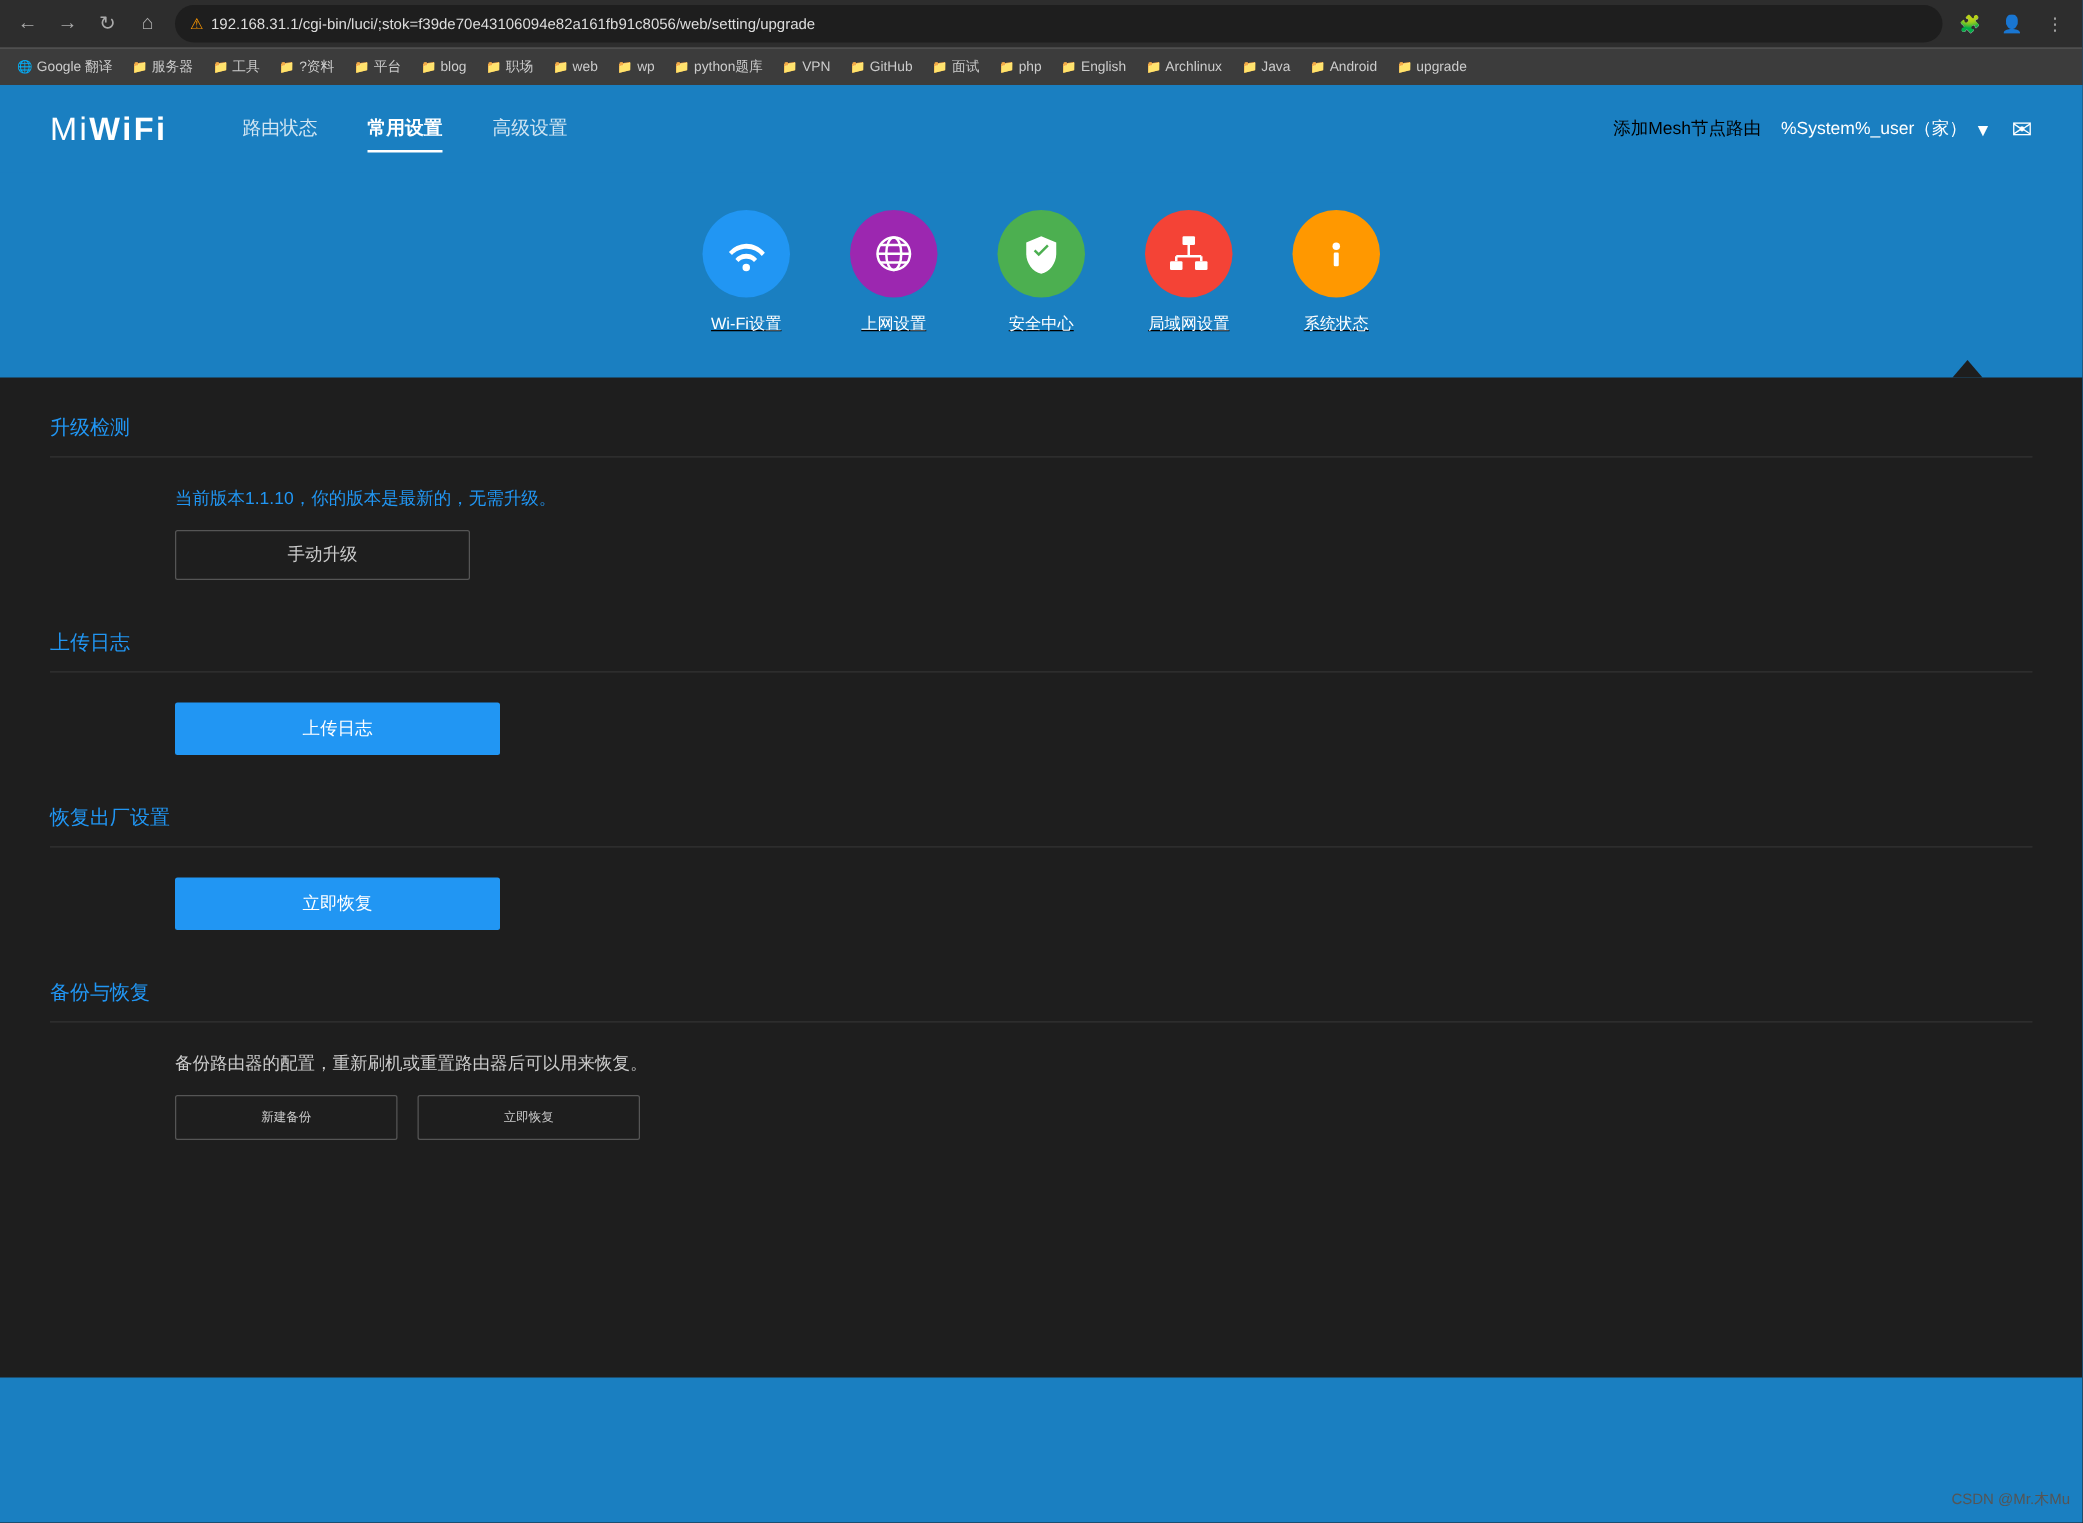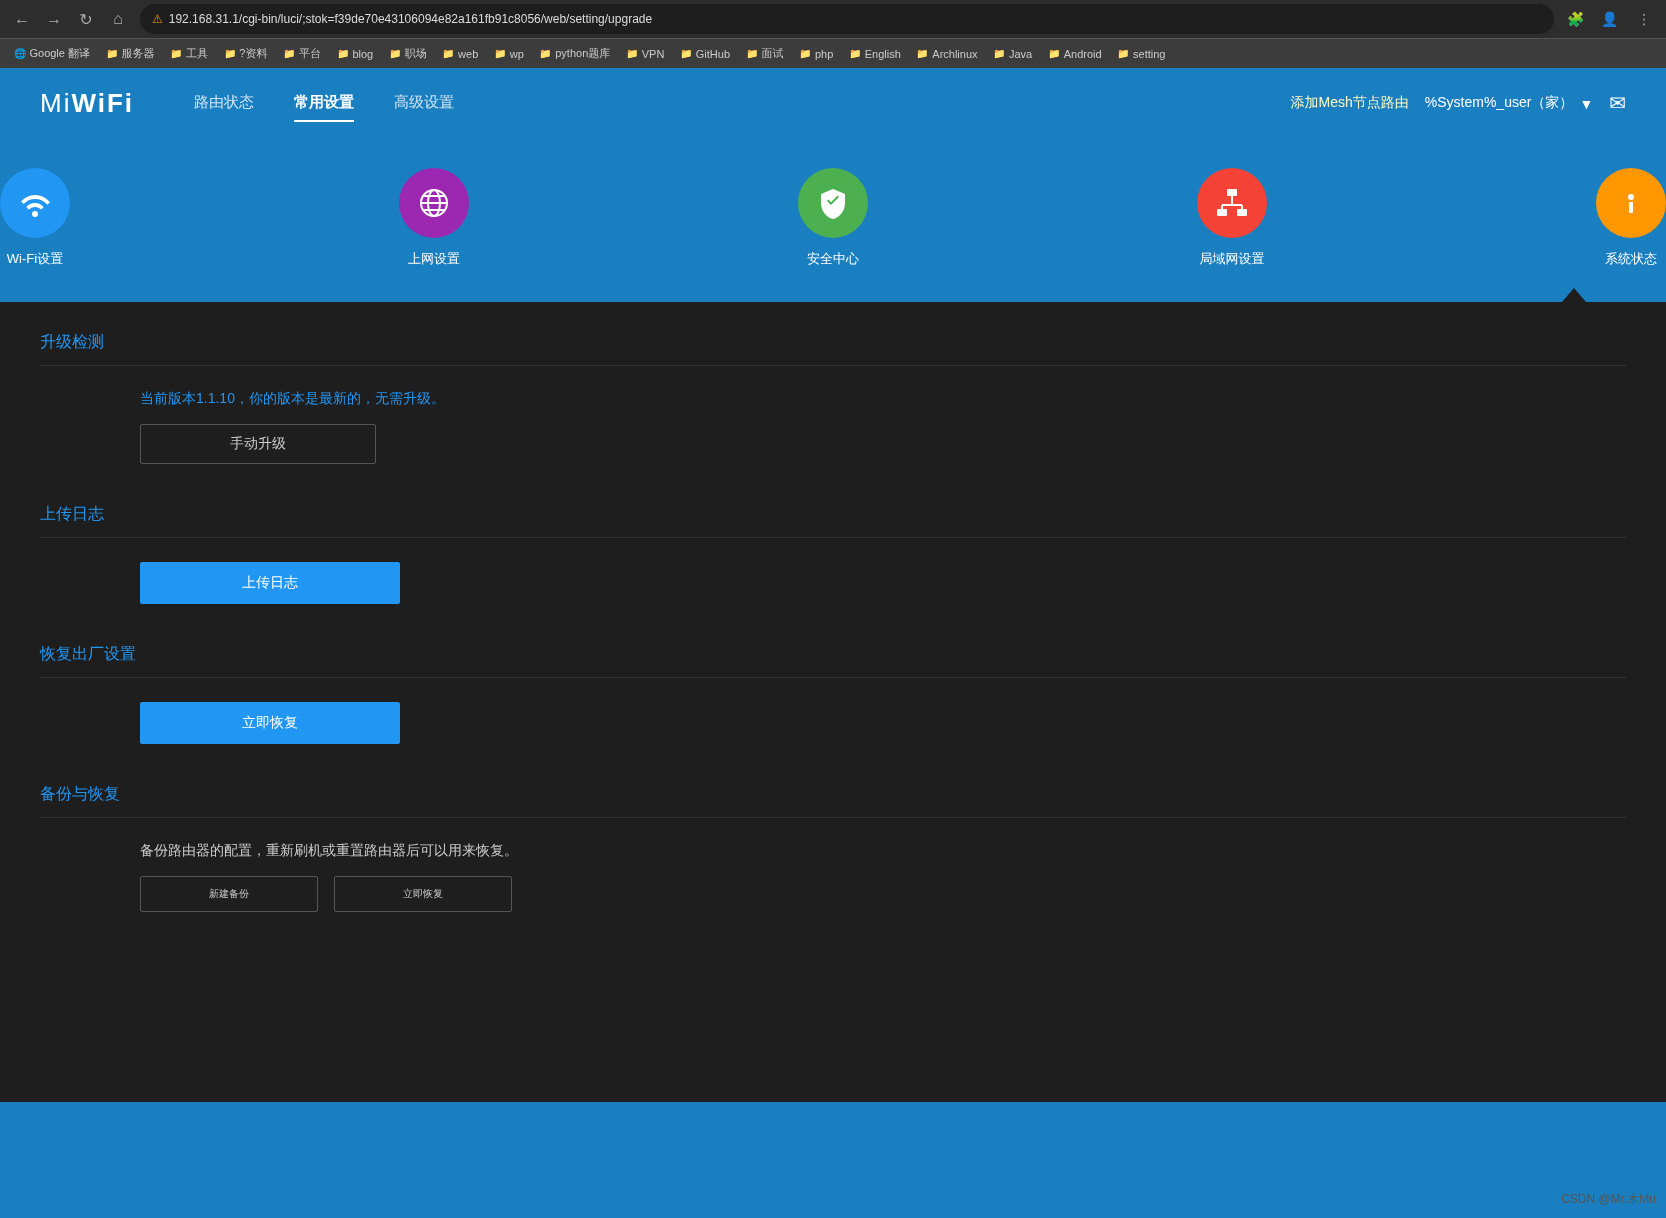--- a/index.html
+++ b/index.html
@@ -25,26 +25,26 @@
     .miwifi-app { width: 100%; background: #1a7fc1; }
 
     
     .top-nav { background: #1a7fc1; display: flex; align-items: center; padding: 0 40px; height: 70px; }
     .logo { color: white; font-size: 26px; font-weight: 300; letter-spacing: 2px; margin-right: 60px; }
     .logo span { font-weight: 700; }
     .nav-links { display: flex; gap: 40px; flex: 1; }
     .nav-link { color: rgba(255,255,255,0.8); font-size: 15px; cursor: pointer; padding: 8px 0; border-bottom: 2px solid transparent; text-decoration: none; }
     .nav-link.active { color: white; border-bottom: 2px solid white; font-weight: bold; }
     .nav-right { display: flex; align-items: center; gap: 16px; }
-    .add-mesh-btn { color: #fef9c3; font-size: 14px; cursor: pointer; }
+    .add-mesh-btn { color: #000000; font-size: 14px; cursor: pointer; }
     .user-info { display: flex; align-items: flex-end; gap: 6px; color: white; font-size: 14px; cursor: pointer; }
     .mail-icon { color: white; font-size: 20px; cursor: pointer; }
 
     
-    .icons-row { display: flex; justify-content: space-between; gap: 48px; padding: 30px 0 20px; background: #1a7fc1; }
+    .icons-row { display: flex; justify-content: center; gap: 48px; padding: 30px 0 20px; background: #1a7fc1; text-decoration: underline; }
     .nav-icon-item { display: flex; flex-direction: column; align-items: center; gap: 12px; cursor: pointer; }
     .icon-circle { width: 70px; height: 70px; border-radius: 50%; display: flex; align-items: center; justify-content: center; font-size: 28px; color: white; }
     .icon-circle.blue { background: #2196f3; }
     .icon-circle.purple { background: #9c27b0; }
     .icon-circle.green { background: #4caf50; }
     .icon-circle.orange { background: #f44336; }
     .icon-circle.amber { background: #ff9800; }
     .icon-label { color: white; font-size: 13px; }
     .arrow-up { width: 0; height: 0; border-left: 12px solid transparent; border-right: 12px solid transparent; border-bottom: 14px solid #1e1e1e; margin-right: 20px; }
 
@@ -165,21 +165,21 @@
     <div class="bookmark-item">
       <span class="bookmark-icon">📁</span>
       <span>Java</span>
     </div>
     <div class="bookmark-item">
       <span class="bookmark-icon">📁</span>
       <span>Android</span>
     </div>
     <div class="bookmark-item">
       <span class="bookmark-icon">📁</span>
-      <span>setting</span>
+      <span>upgrade</span>
     </div>
   </div>
 </div>
 
 <div class="miwifi-app">
 
   <div class="top-nav">
     <div class="logo">
       Mi<span>WiFi</span>
     </div>

